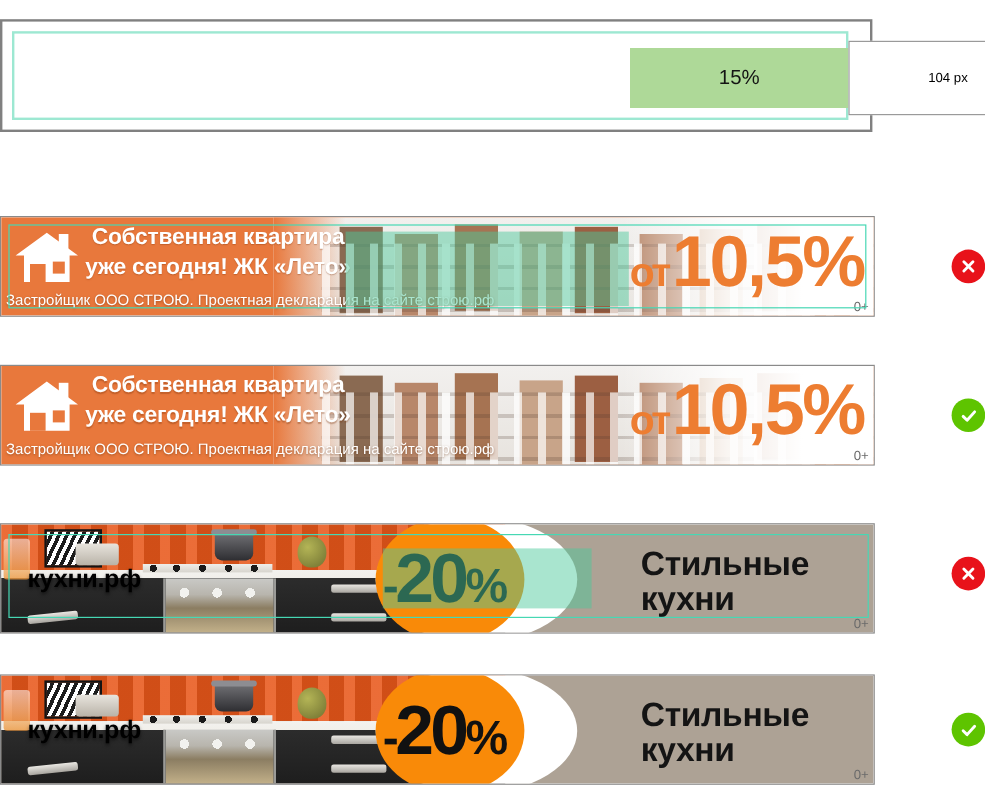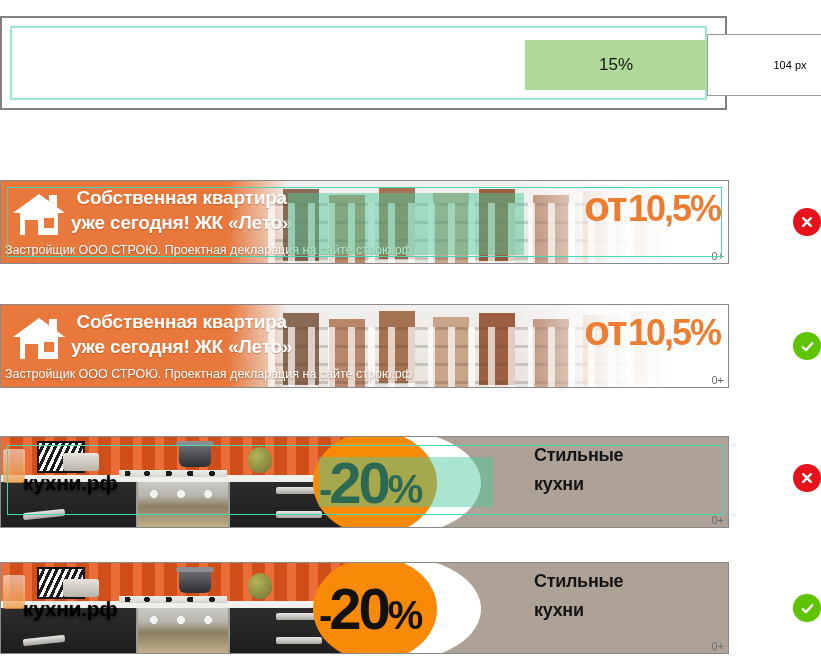--- a/index.html
+++ b/index.html
@@ -181,22 +181,22 @@
   }
   .realty-rate {
     position: absolute;
     right: 8px;
     top: 2px;
     font-weight: bold;
     color: #ed7d31;
     white-space: nowrap;
     letter-spacing: -2px;
   }
-  .realty-rate .ot { font-size: 42px; }
-  .realty-rate .num { font-size: 36px; }
+  .realty-rate .ot { font-size: 34px; }
+  .realty-rate .num { font-size: 60px; }
   .age-mark {
     position: absolute;
     right: 4px;
     bottom: 1px;
     font-size: 11px;
     color: #6b6b6b;
   }
 
   
   .kitchen-art { position: absolute; inset: 0; background: #ada295; }
@@ -298,22 +298,22 @@
   }
   .kitchen-art .disc-text {
     position: absolute; left: 318px; top: 12px;
     font-weight: bold; color: #111111; white-space: nowrap;
     letter-spacing: -3px;
   }
   .kitchen-art .disc-text .minus { font-size: 40px; }
   .kitchen-art .disc-text .twenty { font-size: 58px; margin-top: 33px; }
   .kitchen-art .disc-text .pct { font-size: 40px; letter-spacing: -1px; }
   .kitchen-art .tagline {
-    position: absolute; left: 533px; top: 4px;
-    font-weight: bold; font-size: 18px; line-height: 29px;
+    position: absolute; left: 533px; top: 18px;
+    font-weight: bold; font-size: 28px; line-height: 29px;
     color: #141414; letter-spacing: -0.3px;
   }
 
   
   .hl-rect {
     position: absolute;
     border: 1px solid #46d8b4;
     box-sizing: border-box;
     pointer-events: none;
   }

